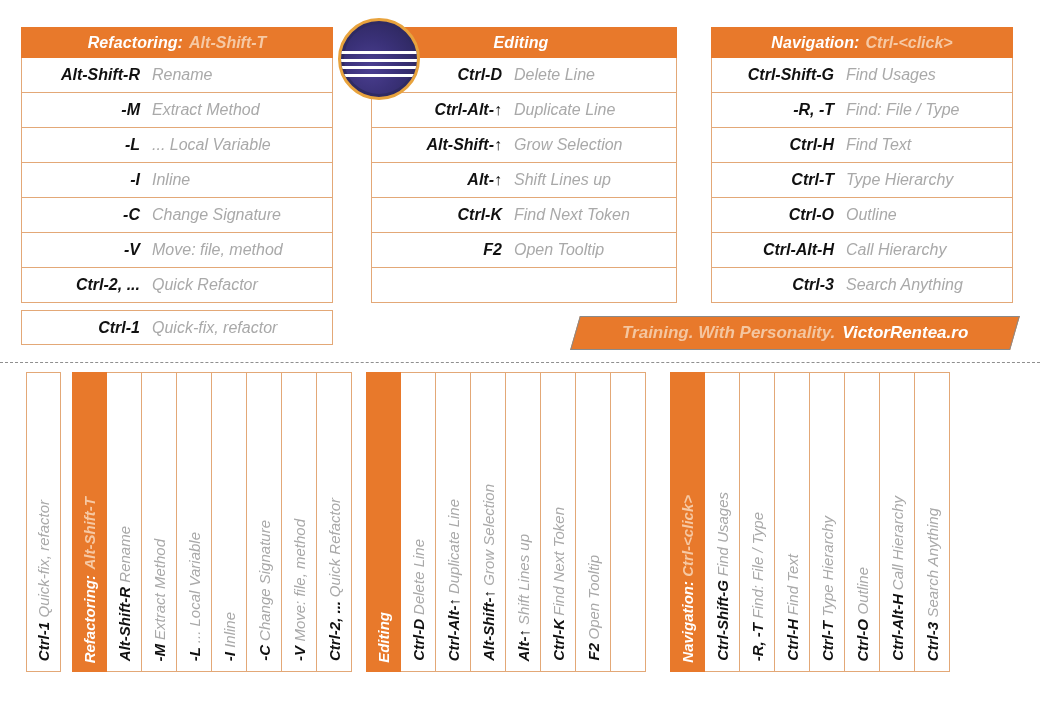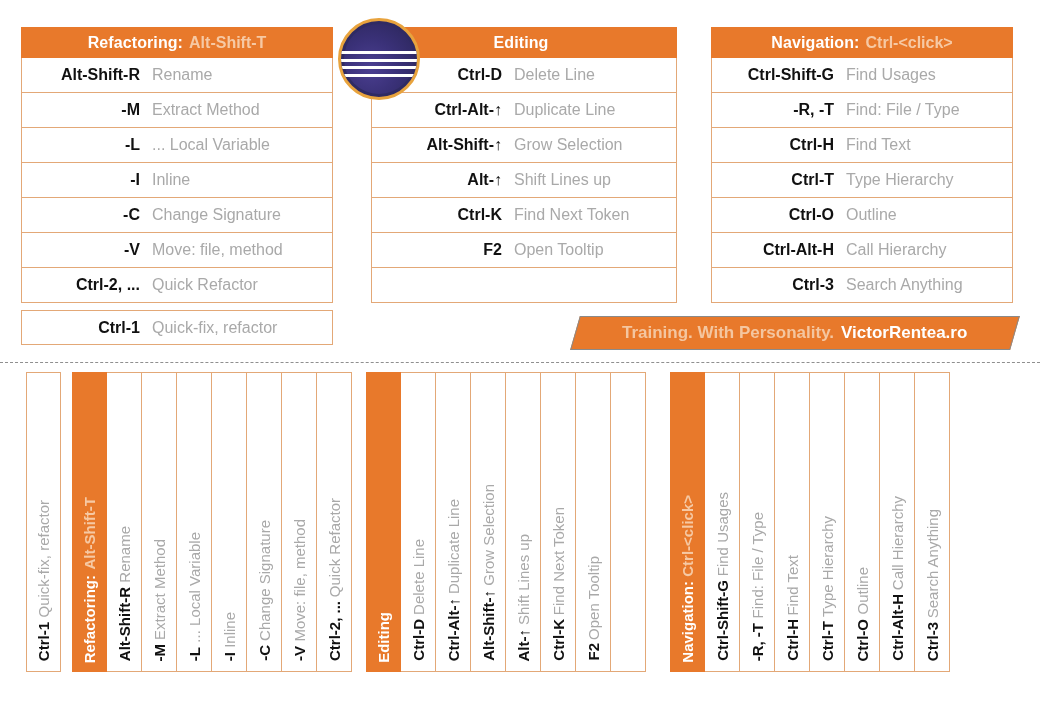--- a/index.html
+++ b/index.html
@@ -4,21 +4,21 @@
 <title>Eclipse Shortcuts Cheat Sheet</title>
 <style>
   html,body{margin:0;padding:0;}
   body{
     width:1040px;height:720px;
     background:#ffffff;
     font-family:"Liberation Sans","DejaVu Sans",sans-serif;
     overflow:hidden;
     position:relative;
   }
-  .page{position:relative;width:1040px;height:587px;}
+  .page{position:relative;width:1040px;height:587px;font-style:italic;}
 
   
   .top-area{position:absolute;left:0;top:0;width:1040px;height:360px;}
 
   .card{position:absolute;}
 
   .row{
     display:flex;align-items:center;
     border:1px solid #e3a877;
     border-top:none;

